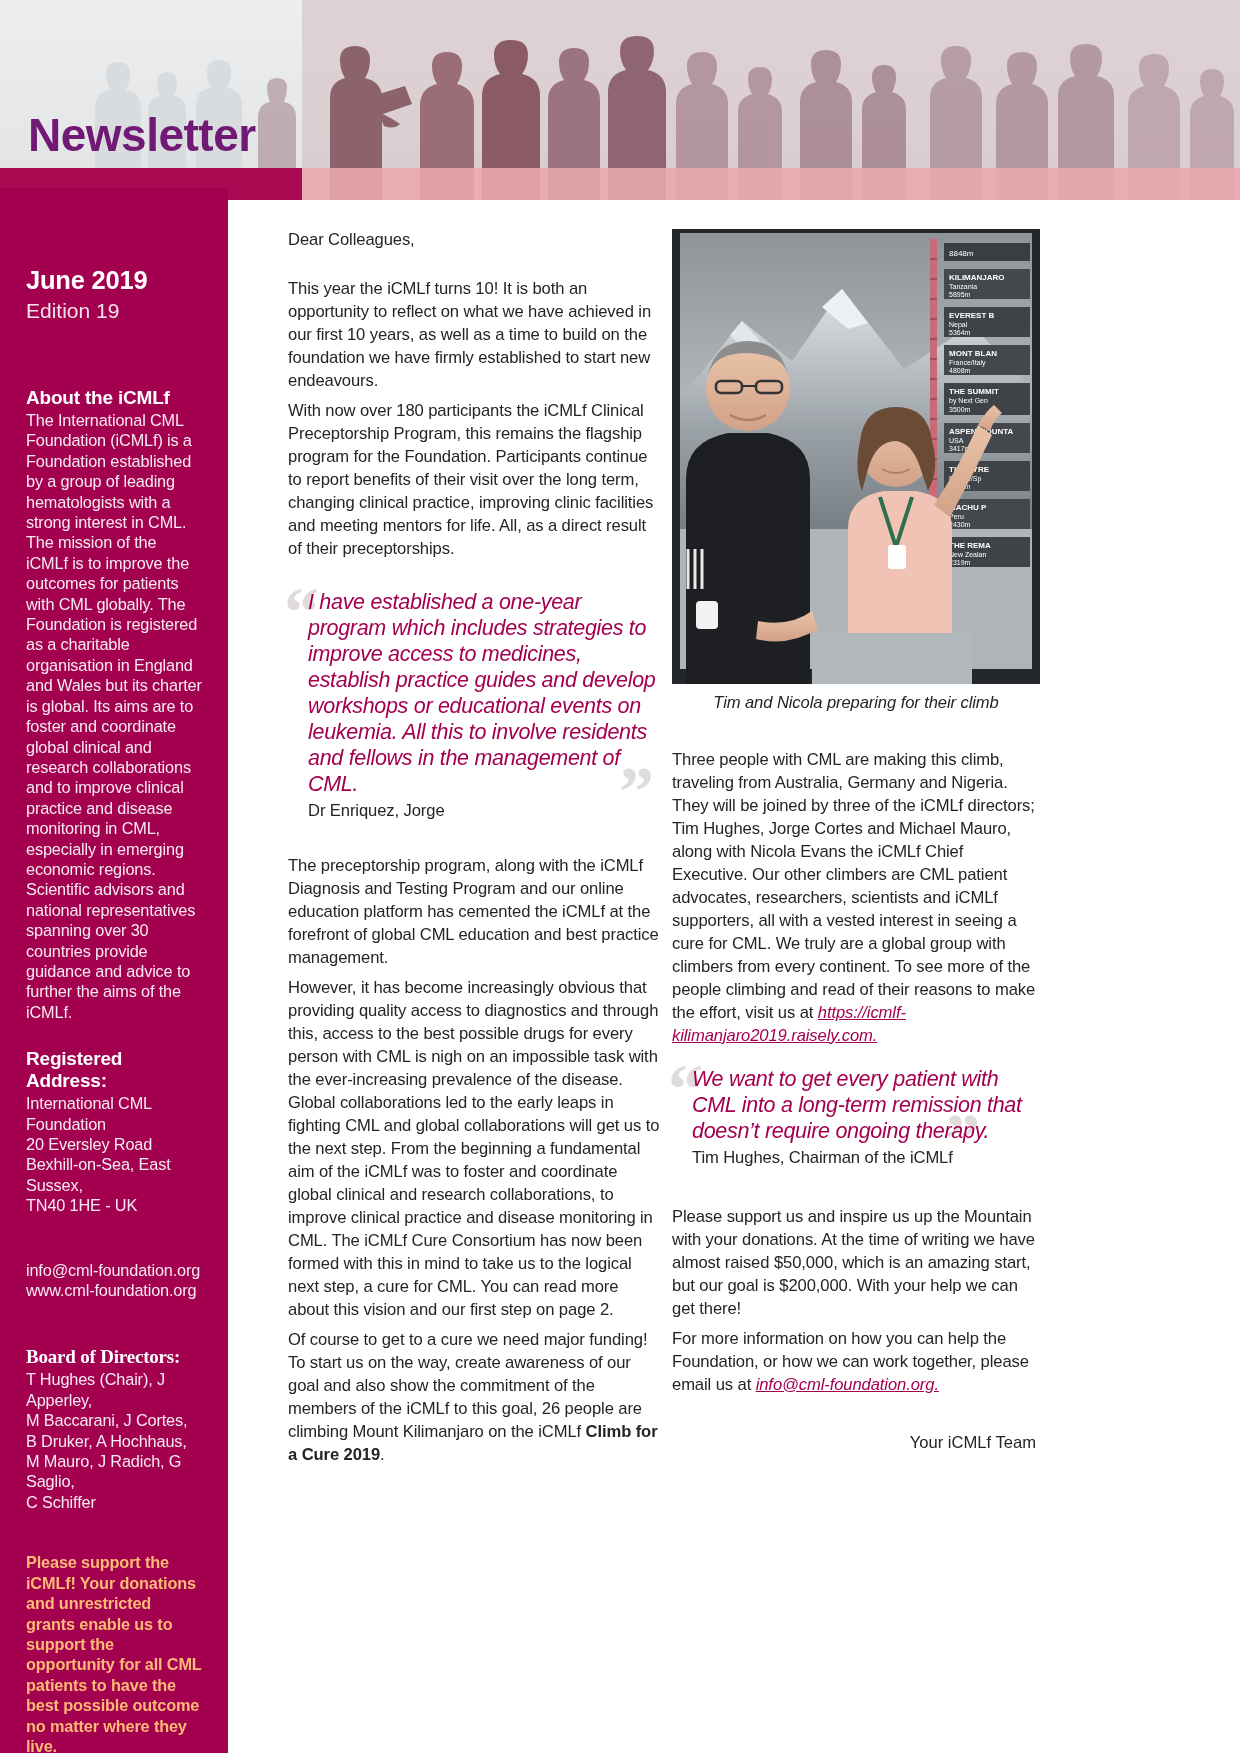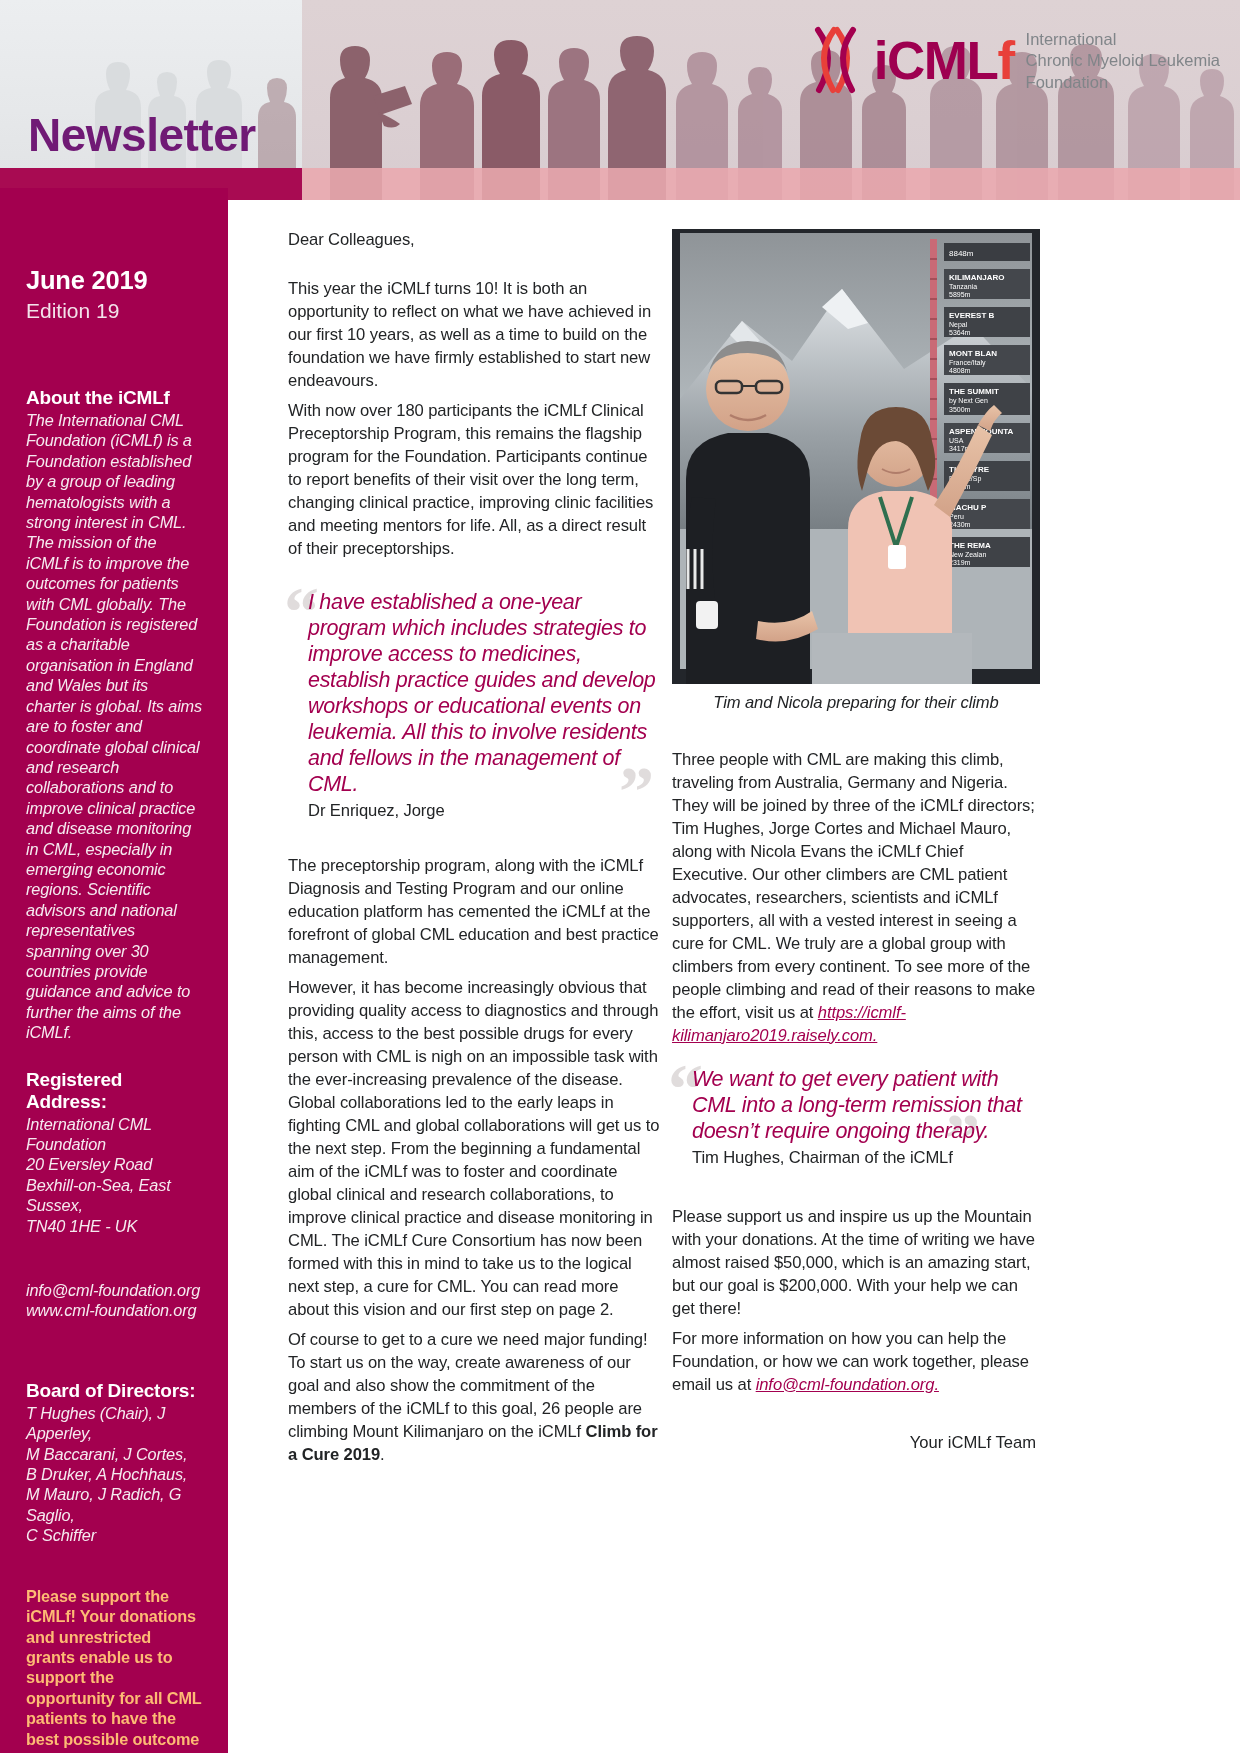--- a/index.html
+++ b/index.html
@@ -104,25 +104,24 @@
     font-weight: bold;
     margin-bottom: 1px;
     letter-spacing: -0.2px;
   }
   .sb-about-h { margin-top: 64px; }
   .sb-p {
     font-size: 16.3px;
     line-height: 1.253;
     color: #f6eaf0;
     letter-spacing: -0.15px;
-    font-style: italic;
   }
   .sb-addr-h { margin-top: 26px; }
   .sb-contact { margin-top: 44px; }
-  .sb-board-h { margin-top: 59px; }
+  .sb-board-h { margin-top: 46px; font-family: Liberation Serif, serif; }
   .sb-support {
     margin-top: 40px;
     font-size: 16.3px;
     line-height: 1.253;
     font-weight: bold;
     color: #fdba74;
     letter-spacing: -0.15px;
   }
 
   
@@ -283,36 +282,20 @@
         <path d="M1128 200 L1128 106 Q1128 90 1144 86 Q1139 78 1139 68 Q1139 54 1154 54 Q1169 54 1169 68 Q1169 78 1164 86 Q1180 90 1180 106 L1180 200 Z"></path>
         <path d="M1190 200 L1190 114 Q1190 100 1204 96 Q1200 89 1200 81 Q1200 69 1212 69 Q1224 69 1224 81 Q1224 89 1220 96 Q1234 100 1234 114 L1234 200 Z"></path>
       </g>
 
       <rect x="0" y="168" width="1240" height="32" fill="#e9a8ae" opacity="0.88"></rect>
       <rect x="0" y="168" width="302" height="32" fill="#a80b52"></rect>
     </svg>
 
     <div class="newsletter-word">Newsletter</div>
 
-    <div class="logo-block">
-      <svg class="logo-mark" viewBox="0 0 54 72">
-        <path d="M10 6 Q20 20 20 34 Q20 50 11 66" stroke="#a3004f" stroke-width="6" fill="none" stroke-linecap="round"></path>
-        <path d="M26 6 Q16 20 16 34 Q16 50 25 66" stroke="#e8403a" stroke-width="6" fill="none" stroke-linecap="round"></path>
-        <path d="M29 6 Q39 20 39 34 Q39 50 30 66" stroke="#e8403a" stroke-width="6" fill="none" stroke-linecap="round"></path>
-        <path d="M45 6 Q35 20 35 34 Q35 50 44 66" stroke="#a3004f" stroke-width="6" fill="none" stroke-linecap="round"></path>
-      </svg>
-      <div>
-        <div class="logo-word"><span>i</span><span>CML</span><span class="red">f</span></div>
-      </div>
-      <div class="logo-sub">
-        <div>International</div>
-        <div>Chronic Myeloid Leukemia</div>
-        <div>Foundation</div>
-      </div>
-    </div>
   </div>
 
   <aside class="sidebar">
     <div class="sb-date">June 2019</div>
     <div class="sb-edition">Edition 19</div>
 
     <div class="sb-h sb-about-h">About the iCMLf</div>
     <div class="sb-p">The International CML Foundation (iCMLf) is a Foundation established by a group of leading hematologists with a strong interest in CML. The mission of the iCMLf is to improve the outcomes for patients with CML globally. The Foundation is registered as a charitable organisation in England and Wales but its charter is global. Its aims are to foster and coordinate global clinical and research collaborations and to improve clinical practice and disease monitoring in CML, especially in emerging economic regions. Scientific advisors and national representatives spanning over 30 countries provide guidance and advice to further the aims of the iCMLf.</div>
 
     <div class="sb-h sb-addr-h">Registered Address:</div>

